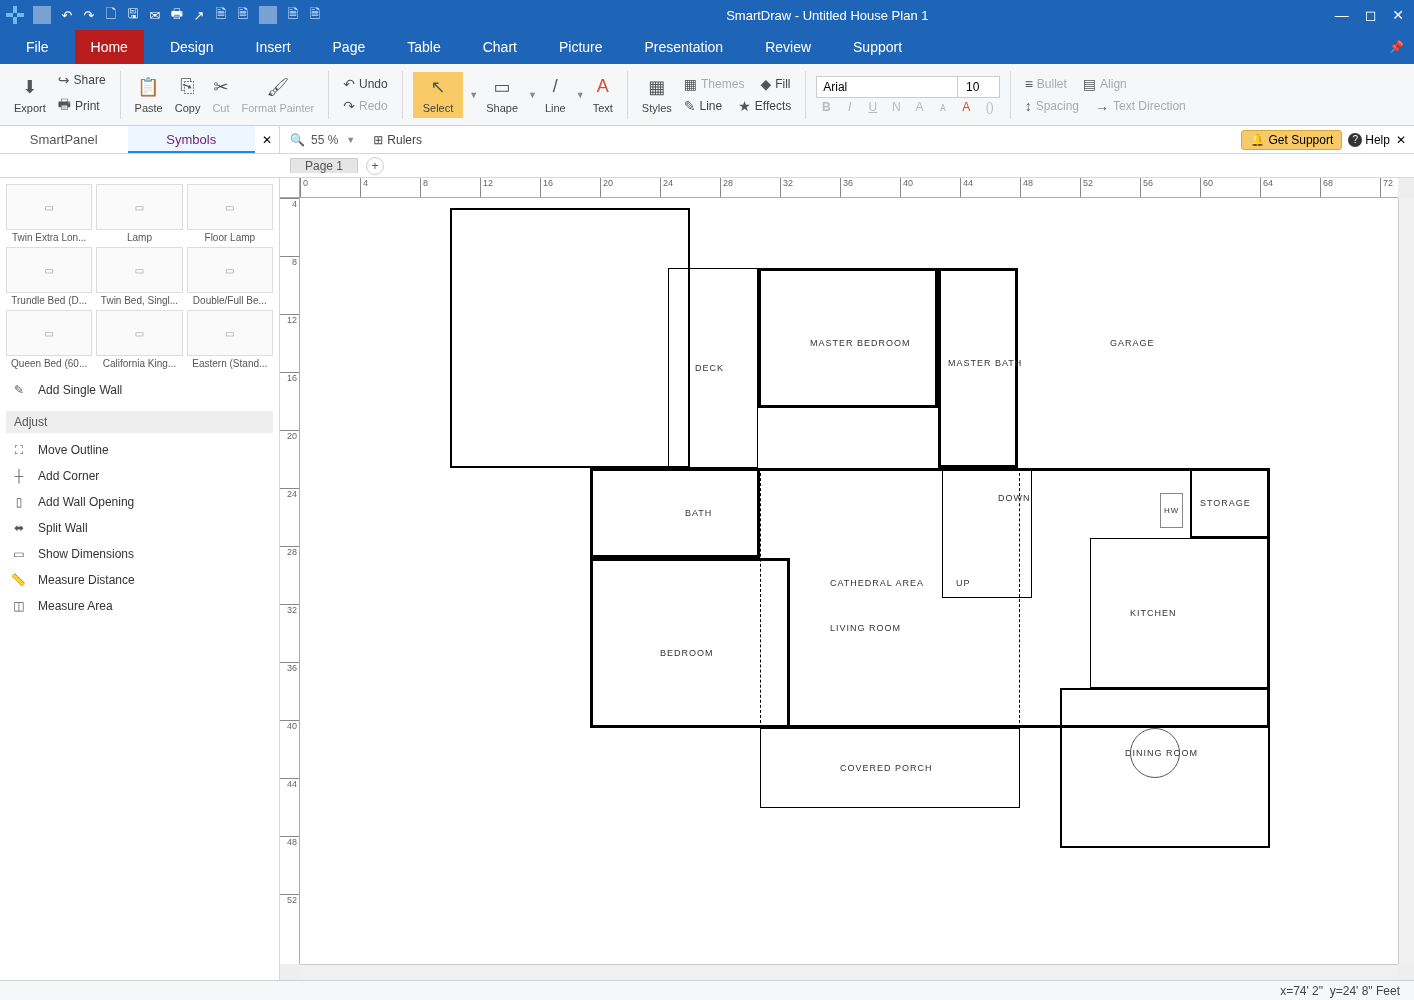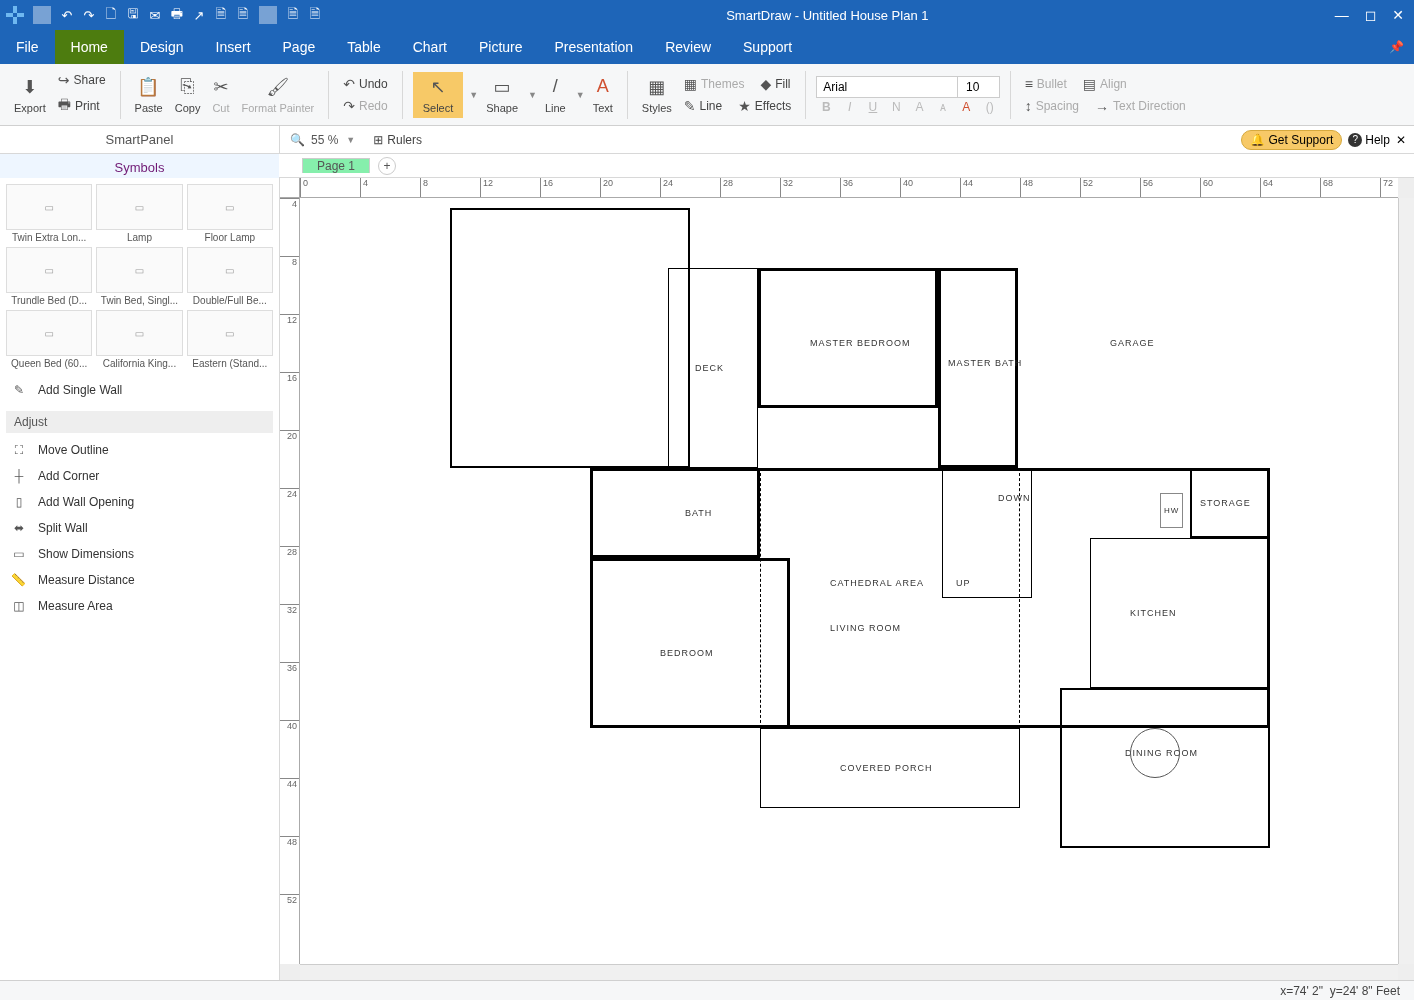--- a/index.html
+++ b/index.html
@@ -8,55 +8,55 @@
 .titlebar { height:30px; background:#1e65b8; display:flex; align-items:center; color:#fff; padding:0 6px; }
 .titlebar .qat { display:flex; gap:4px; align-items:center; }
 .titlebar .qat span { width:18px; height:18px; display:flex; align-items:center; justify-content:center; cursor:pointer; font-size:13px; }
 .titlebar .logo { width:22px; height:22px; display:flex; align-items:center; justify-content:center; margin-right:2px; }
 .titlebar .sep { width:1px; height:18px; background:rgba(255,255,255,0.4); margin:0 3px; }
 .titlebar .title { flex:1; text-align:center; font-size:13px; }
 .titlebar .wincontrols { display:flex; gap:8px; }
 .titlebar .wincontrols span { cursor:pointer; font-size:14px; padding:0 4px; }
 
 .menubar { height:34px; background:#1e65b8; display:flex; align-items:stretch; color:#fff; }
-.menubar .item { padding:0 16px; display:flex; align-items:center; cursor:pointer; font-size:14px; }
-.menubar .item.active { background:#4d7c0f; }
+.menubar .item { padding:0 16px; display:flex; align-items:center; cursor:pointer; font-size:14px;margin-left:10px; }
+.menubar .item.active { background:#b91c1c; }
 .menubar .pin { margin-left:auto; padding:0 10px; display:flex; align-items:center; }
 
 .ribbon { height:62px; background:#f6f7f8; border-bottom:1px solid #d0d0d0; display:flex; align-items:center; padding:4px 10px; gap:4px; }
 .rstack { display:flex; flex-direction:column; gap:2px; }
 .rrow { display:flex; align-items:center; gap:8px; }
 .rbtn { display:flex; align-items:center; gap:4px; cursor:pointer; color:#444; font-size:12px; padding:2px 4px; }
 .rbtn.disabled { color:#aaa; }
 .rbtn.big { flex-direction:column; font-size:11px; text-align:center; }
 .rbtn.big .ricon { height:22px; font-size:18px; }
 .ricon { font-size:14px; color:#555; }
 .rdiv { width:1px; height:48px; background:#d8d8d8; margin:0 6px; }
 .rbtn.sel { background:#f7c967; padding:4px 10px; }
 .chev { font-size:9px; color:#888; margin-left:2px; }
 .fontbox { display:flex; border:1px solid #ccc; background:#fff; height:22px; }
 .fontbox input { border:none; outline:none; padding:0 6px; font-size:12px; }
 .fontbox .fname { width:140px; }
 .fontbox .fsize { width:30px; border-left:1px solid #ccc; text-align:center; }
 .fstyle span { width:20px; display:inline-block; text-align:center; color:#bbb; cursor:pointer; }
 
 .workbar { height:28px; background:#fff; border-bottom:1px solid #d8d8d8; display:flex; align-items:center; }
-.leftpanel-tabs { width:280px; display:flex; border-right:1px solid #d8d8d8; height:100%;flex-direction:column; }
+.leftpanel-tabs { width:280px; display:flex; border-right:1px solid #d8d8d8; height:100%; }
 .leftpanel-tabs .tab { flex:1; text-align:center; line-height:28px; cursor:pointer; font-size:13px; color:#555; }
 .leftpanel-tabs .tab.active { color:#701a75; border-bottom:2px solid #1e88e5; background:#eef6ff; }
 .leftpanel-tabs .close { width:24px; text-align:center; line-height:28px; cursor:pointer; }
 .zoomctrl { display:flex; align-items:center; gap:6px; padding:0 10px; color:#555; }
 .zoomctrl .chev { cursor:pointer; }
 .rulersbtn { display:flex; align-items:center; gap:4px; padding:0 8px; cursor:pointer; color:#444; }
 .rightbar { margin-left:auto; display:flex; align-items:center; gap:6px; padding-right:8px; }
-.support { background:#f7c967; border:1px solid #d6a93e; border-radius:10px; padding:2px 8px; font-size:12px; cursor:pointer; }
+.support { background:#f7c967; border:1px solid #d6a93e; border-radius:3px; padding:2px 8px; font-size:12px; cursor:pointer; }
 .help { display:flex; align-items:center; gap:3px; cursor:pointer; font-size:12px; }
 
 .pagebar { height:24px; background:#fff; border-bottom:1px solid #d8d8d8; display:flex; align-items:center; padding-left:290px; gap:8px; font-size:12px; color:#555; }
-.pagebar .ptab { padding:0 14px; border:1px solid #ccc; border-bottom:none; cursor:pointer; background:#86efac;margin-left:12px; }
+.pagebar .ptab { padding:0 14px; border:1px solid #ccc; border-bottom:none; cursor:pointer; background:#e5e5e5; }
 .pagebar .addp { width:18px; height:18px; border:1px solid #ccc; border-radius:50%; display:flex; align-items:center; justify-content:center; cursor:pointer; }
 
 .main { display:flex; height:calc(1000px - 30px - 34px - 62px - 28px - 24px - 20px); }
 
 .sidepanel { width:280px; background:#fff; border-right:1px solid #d8d8d8; overflow-y:auto; padding:6px; font-size:12px; }
 .sphdr { display:flex; align-items:center; background:#eee; padding:4px 8px; margin-bottom:6px; }
 .sphdr .name { flex:1; color:#444; }
 .sphdr .more { background:#bbb; color:#fff; padding:2px 10px; cursor:pointer; font-size:11px; display:flex; align-items:center; gap:4px; }
 .symgrid { display:grid; grid-template-columns:repeat(3,1fr); gap:4px; margin-bottom:8px; }
 .symitem { text-align:center; cursor:pointer; }

